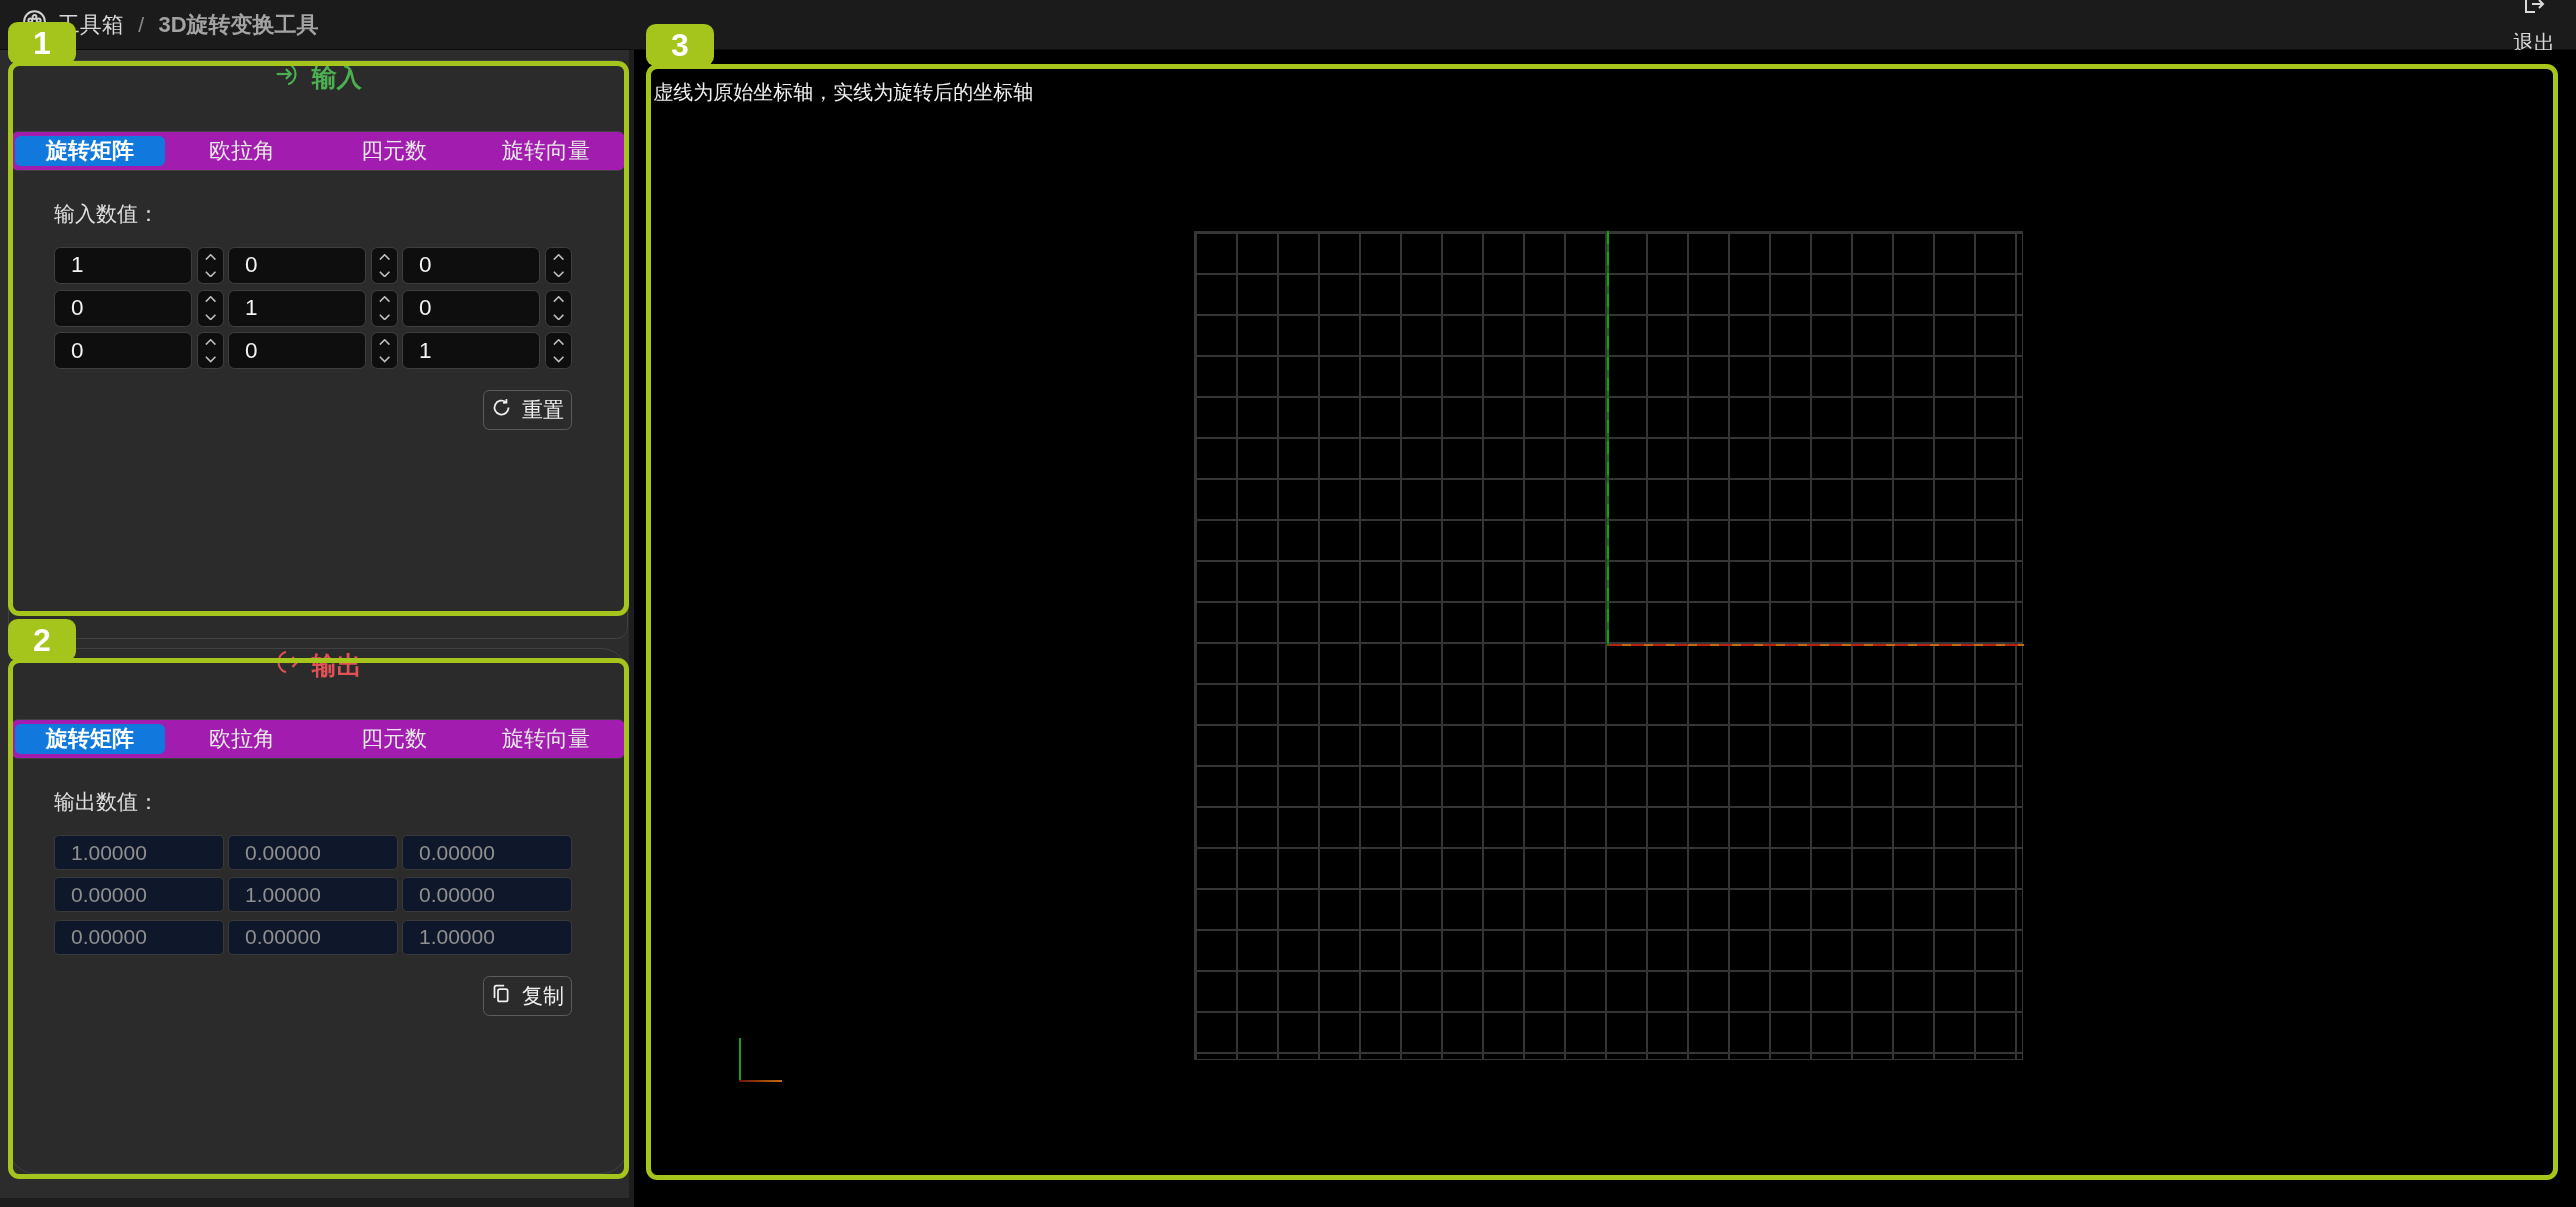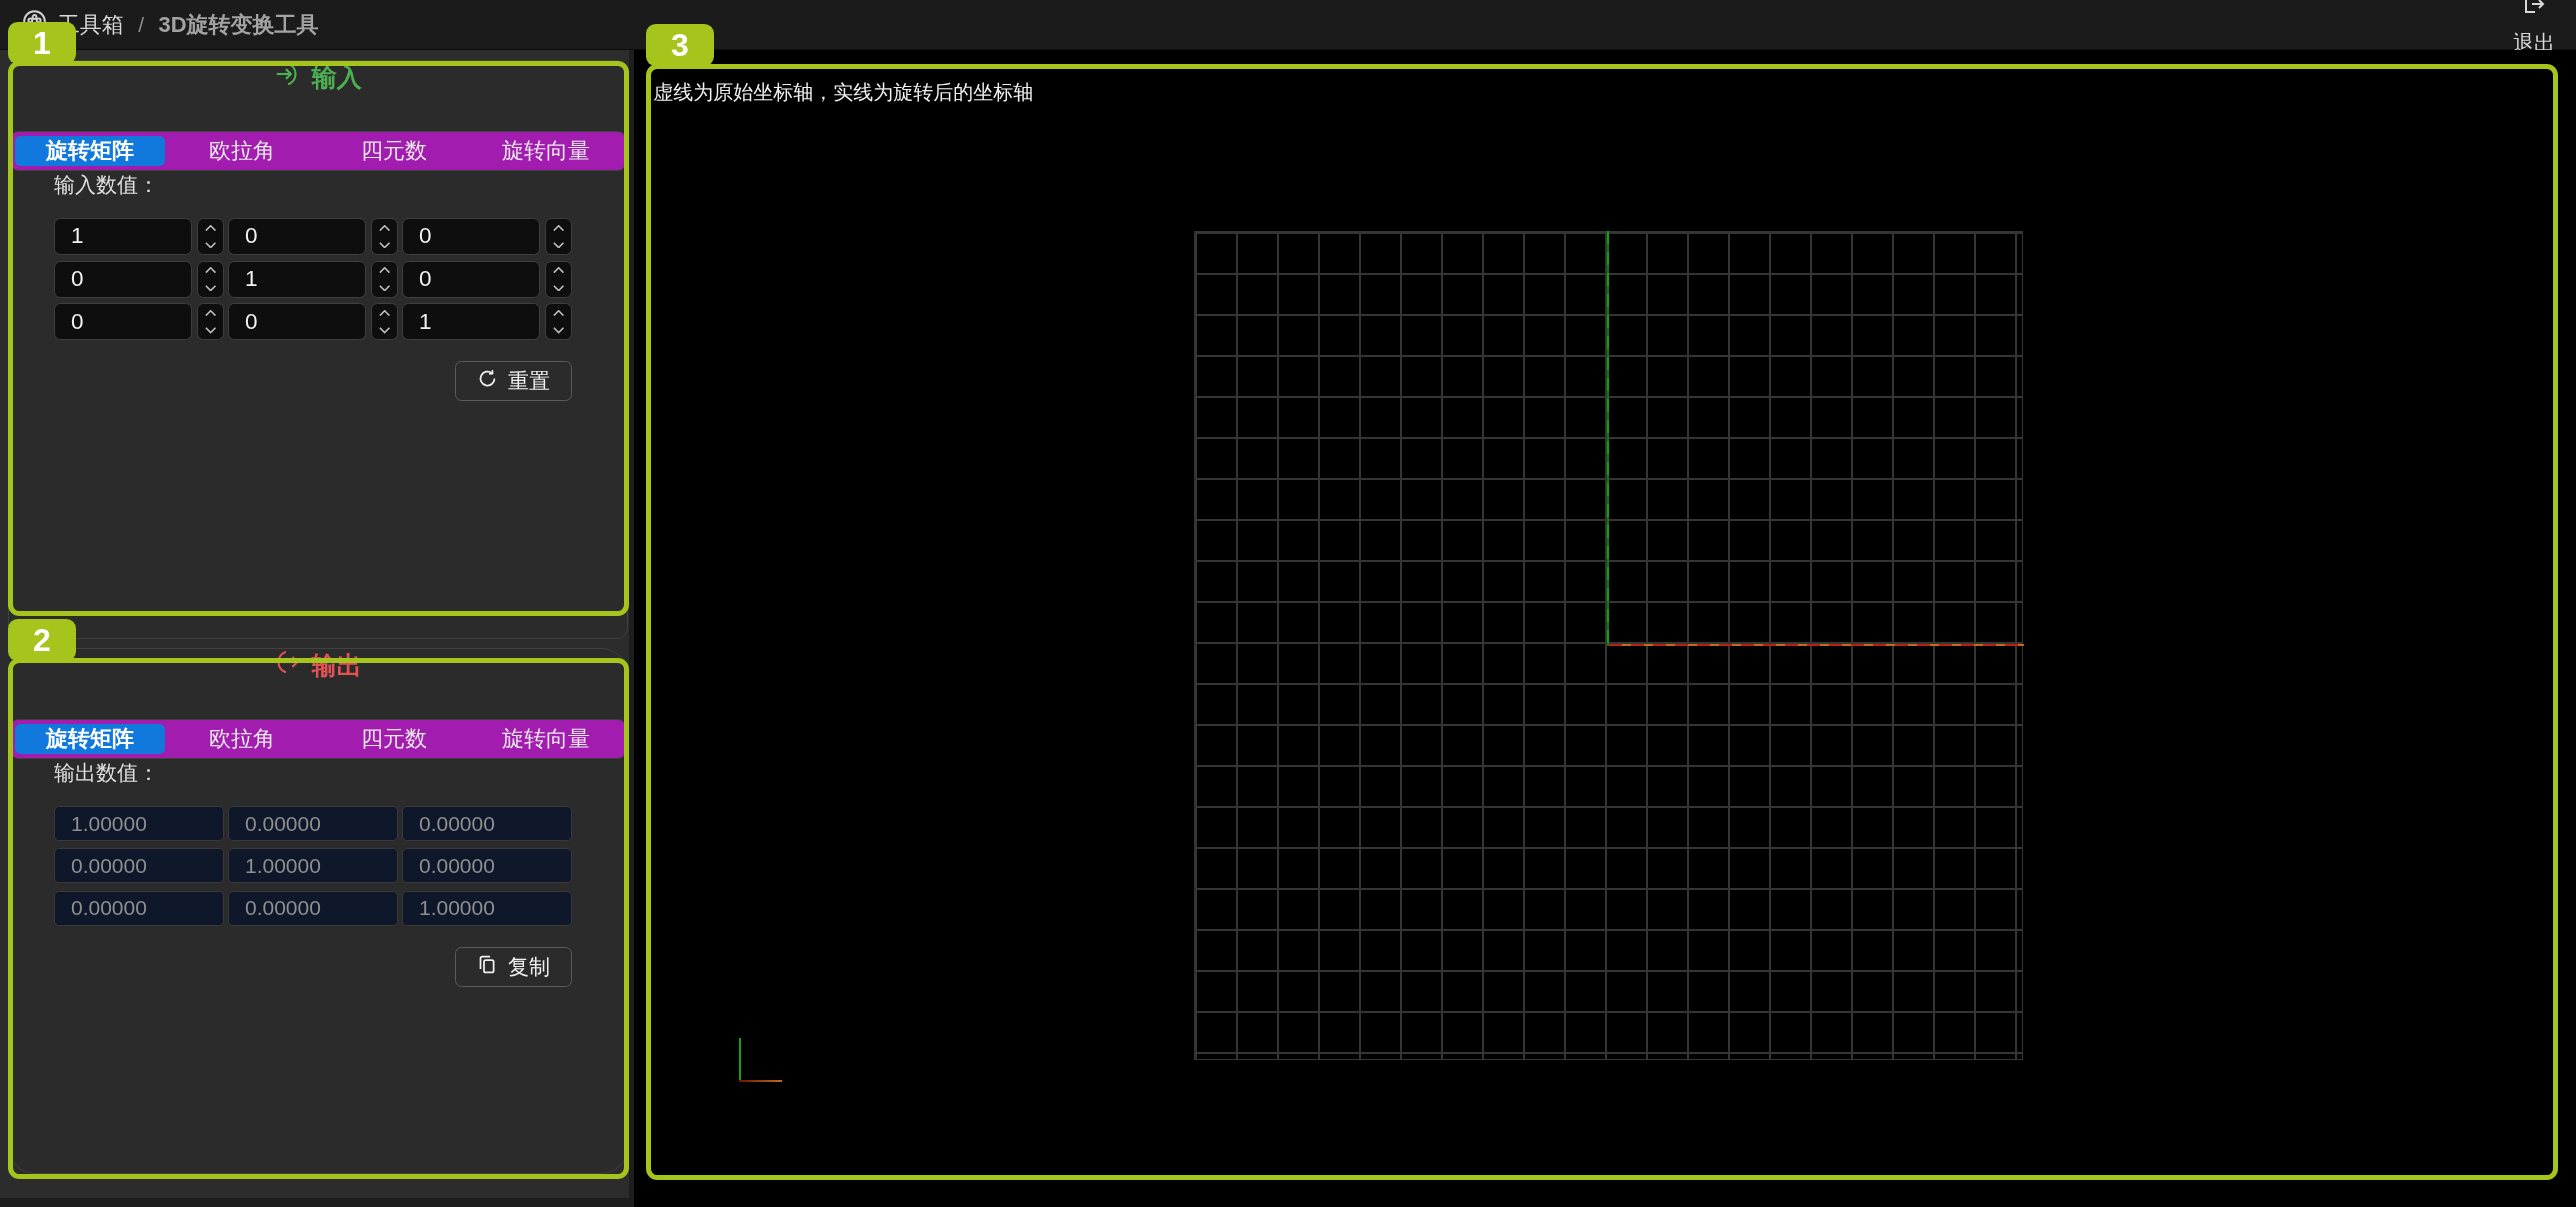--- a/index.html
+++ b/index.html
@@ -29,39 +29,39 @@
   .card-head.green { color:#4caf50; }
   .card-head.red   { color:#e25254; }
 
   .segmented { margin:0 0.8px; height:40px; background:#a21caf; border:0.8px solid #404040; border-radius:8px;
                display:flex; align-items:stretch; padding:4px; gap:1.6px; }
   .segment { flex:1; display:flex; align-items:center; justify-content:center; font-size:22px; color:#e8e8e8;
              border-radius:5.6px; cursor:pointer; }
   .segment.active { background:#1179dd; color:#ffffff; font-weight:600; }
 
   .card-body { padding:0 55px 0 45px; }
-  .values-label { font-size:21px; color:#e0e0e0; }
+  .values-label { margin-top:29px; font-size:21px; color:#e0e0e0; }
 
   .matrix { margin-top:19.3px; display:flex; flex-direction:column; gap:5.6px; }
   .m-row { display:flex; gap:4px; }
   .m-cell { flex:1; display:flex; gap:4.8px; }
   .num-input { flex:1; height:37px; background:#0e0e0e; border:0.8px solid #3f3f3f; border-radius:6.4px;
                display:flex; align-items:center; padding-left:16px; font-size:22.5px; color:#f2f2f2; }
   .spinner { width:27px; height:37px; background:#0e0e0e; border:0.8px solid #3f3f3f; border-radius:6.4px;
              display:flex; flex-direction:column; }
   .spin-btn { flex:1; display:flex; align-items:center; justify-content:center; cursor:pointer; }
   .spin-btn svg { stroke:#bfbfbf; }
 
   .out-matrix { margin-top:19.3px; display:flex; flex-direction:column; gap:7.2px; }
   .out-row { display:flex; gap:4px; }
   .out-field { flex:1; height:35px; background:#0f172a; border:0.8px solid #3a3a3a; border-radius:4.8px;
                display:flex; align-items:center; padding-left:16px; font-size:21px; color:#8f8f8f; }
 
   .btn-row { display:flex; justify-content:flex-end; margin-top:21px; }
-  .ghost-btn { height:40px; padding:0 21px; background:transparent; border:0.8px solid #5c5c5c; border-radius:6.4px;
+  .ghost-btn { height:40px; padding:0 7px; background:transparent; border:0.8px solid #5c5c5c; border-radius:6.4px;
                color:#f0f0f0; font-size:21px; display:flex; align-items:center; gap:9.7px; cursor:pointer;
                font-family:inherit; }
 
   
   .viewport { position:absolute; left:634px; top:50px; width:1942px; height:1158px; background:#000000; }
   .hint { position:absolute; left:19.3px; top:29px; color:#f0f0f0; font-size:20px; }
   .grid3d { position:absolute; left:560px; top:181px; width:829px; height:829px;
             border:1.6px solid #353535;
             background-image:
               linear-gradient(to right, #353535 1.6px, transparent 1.6px),

